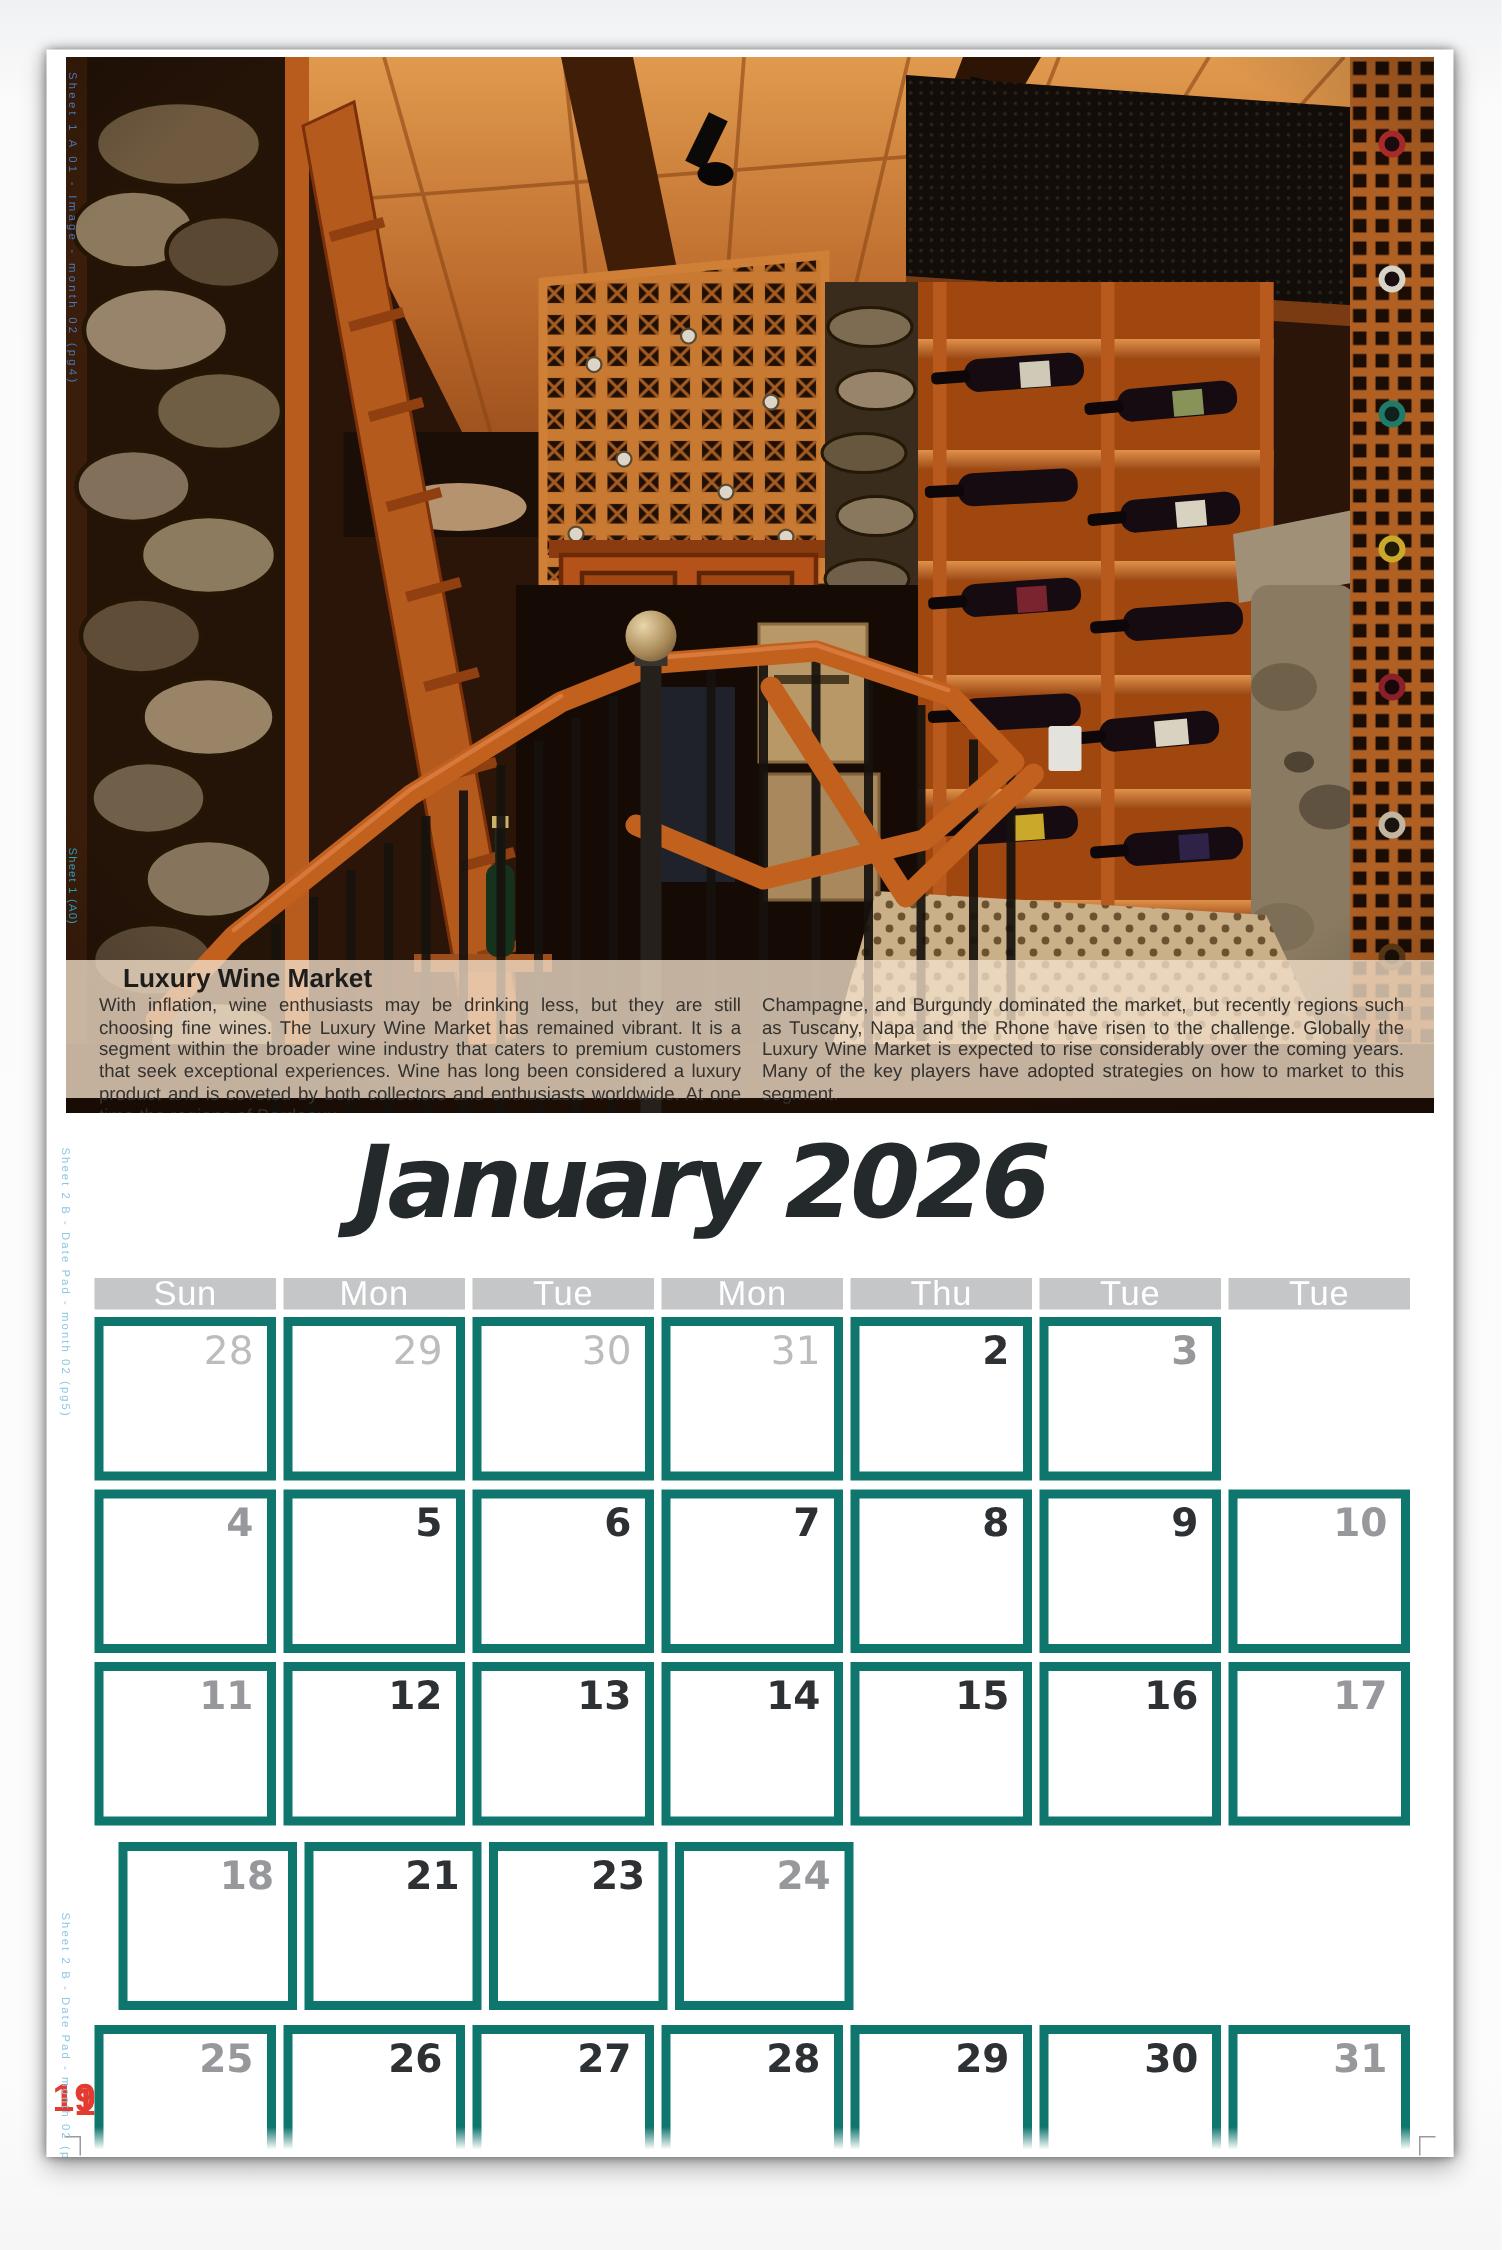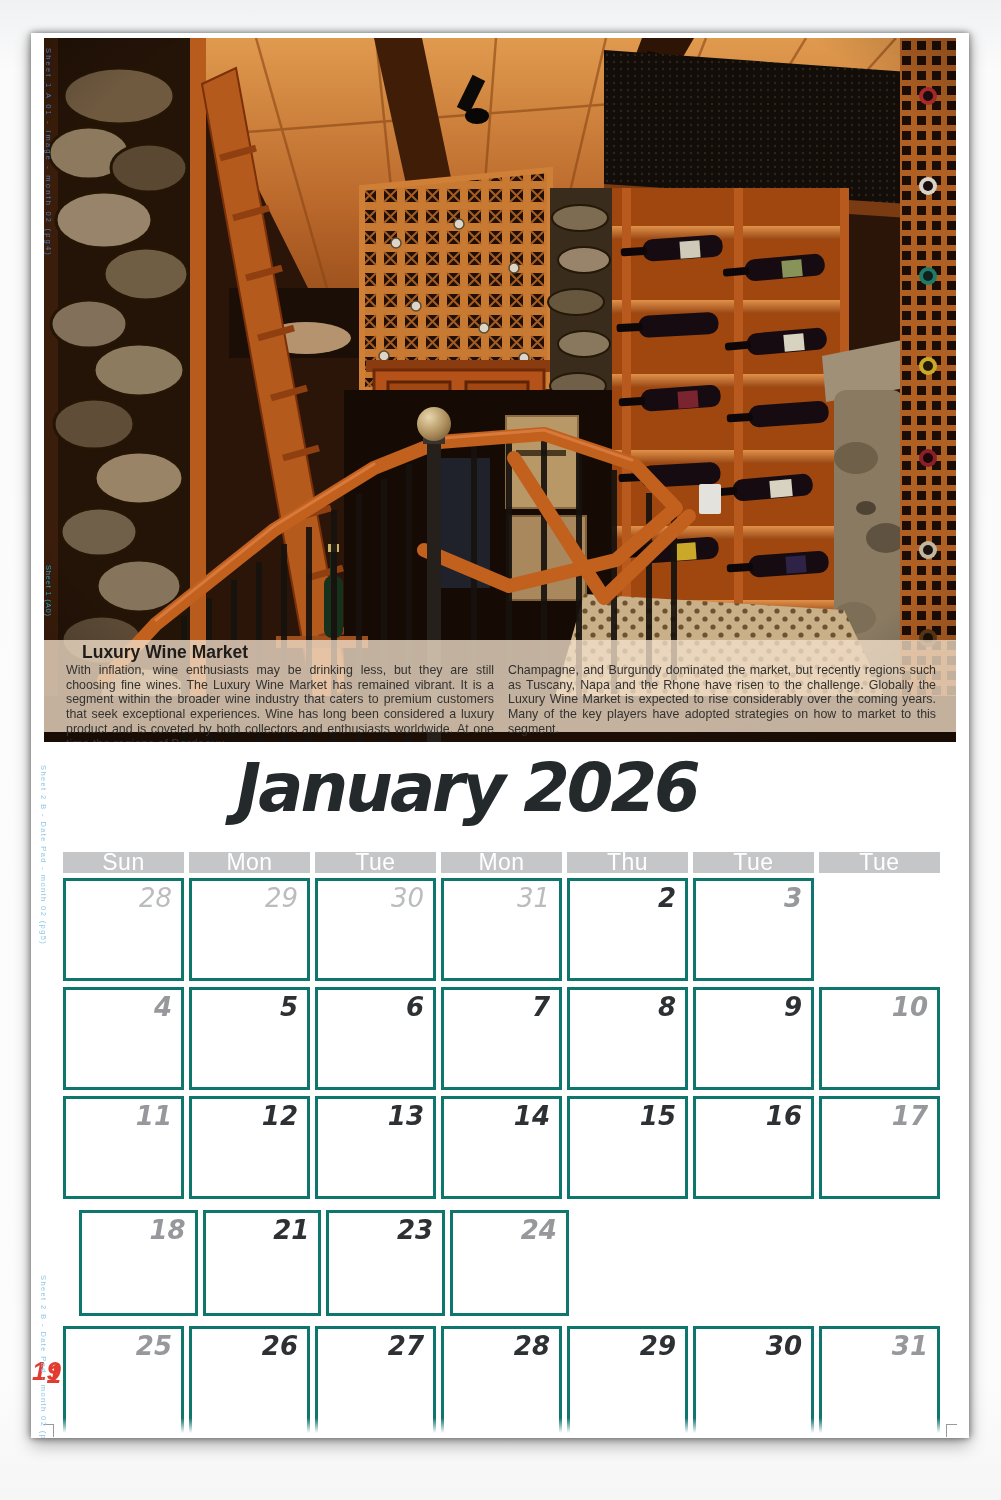--- a/index.html
+++ b/index.html
@@ -40,23 +40,22 @@
     font-size:23px;letter-spacing:.5px;
   }
   .cal-row{display:grid;grid-template-columns:repeat(7,1fr);column-gap:5px;}
   .cal-row.row-1,.cal-row.row-2{margin-bottom:6px;}
   .cal-row.row-3{margin-bottom:11px;}
   .cal-row.row-4{margin-bottom:10px;padding-left:16px;}
   .row-1 .cal-cell,.row-2 .cal-cell,.row-3 .cal-cell{height:97px;}
   .row-4 .cal-cell{height:100px;}
   .row-5 .cal-cell{height:128px;}
   .cal-cell{
-    position:relative;background:#fff;border:3px solid #0f766e;
+    position:relative;background:#fff;border:6px solid #0f766e;
     font-family:"DejaVu Sans", sans-serif;
-    font-style:italic;
   }
   .daynum{
     position:absolute;top:4px;right:9px;font-size:26px;line-height:1;font-weight:bold;
   }
   .cal-cell.prev .daynum{color:#babcbe;font-weight:normal;}
   .cal-cell.weekend .daynum{color:#96989b;}
   .cal-cell.weekday .daynum{color:#2d3134;}
   .cal-cell.holiday .daynum{color:#e23b30;}
   .holiday{
     position:absolute;left:4px;bottom:3px;font-family:"Liberation Sans",sans-serif;

